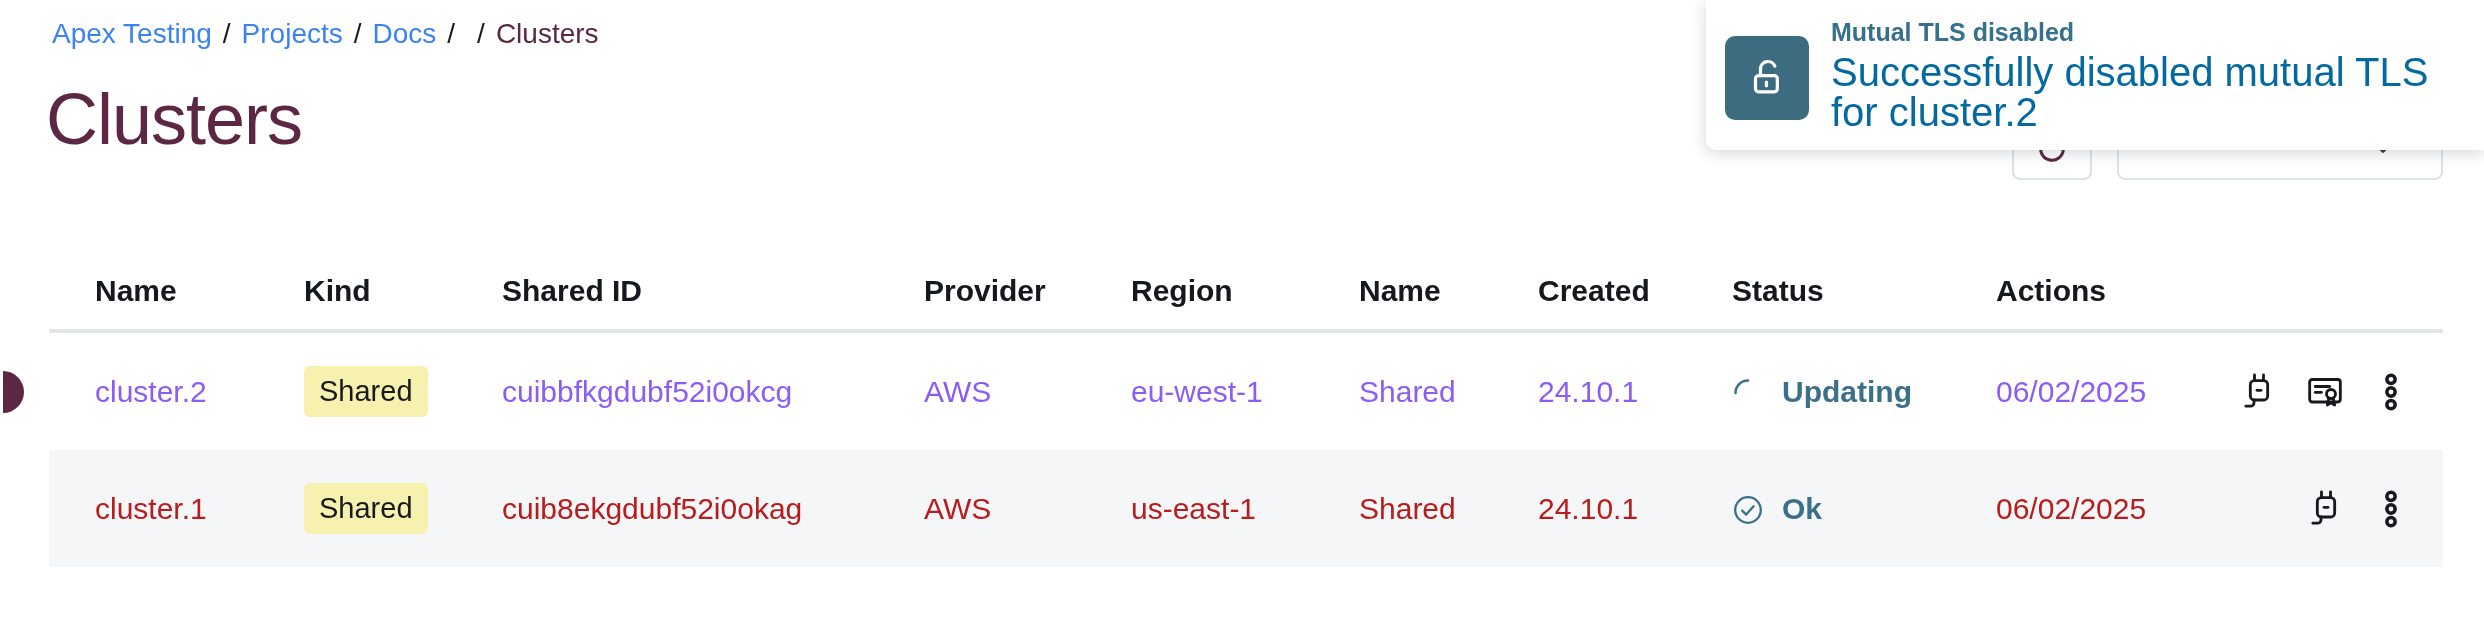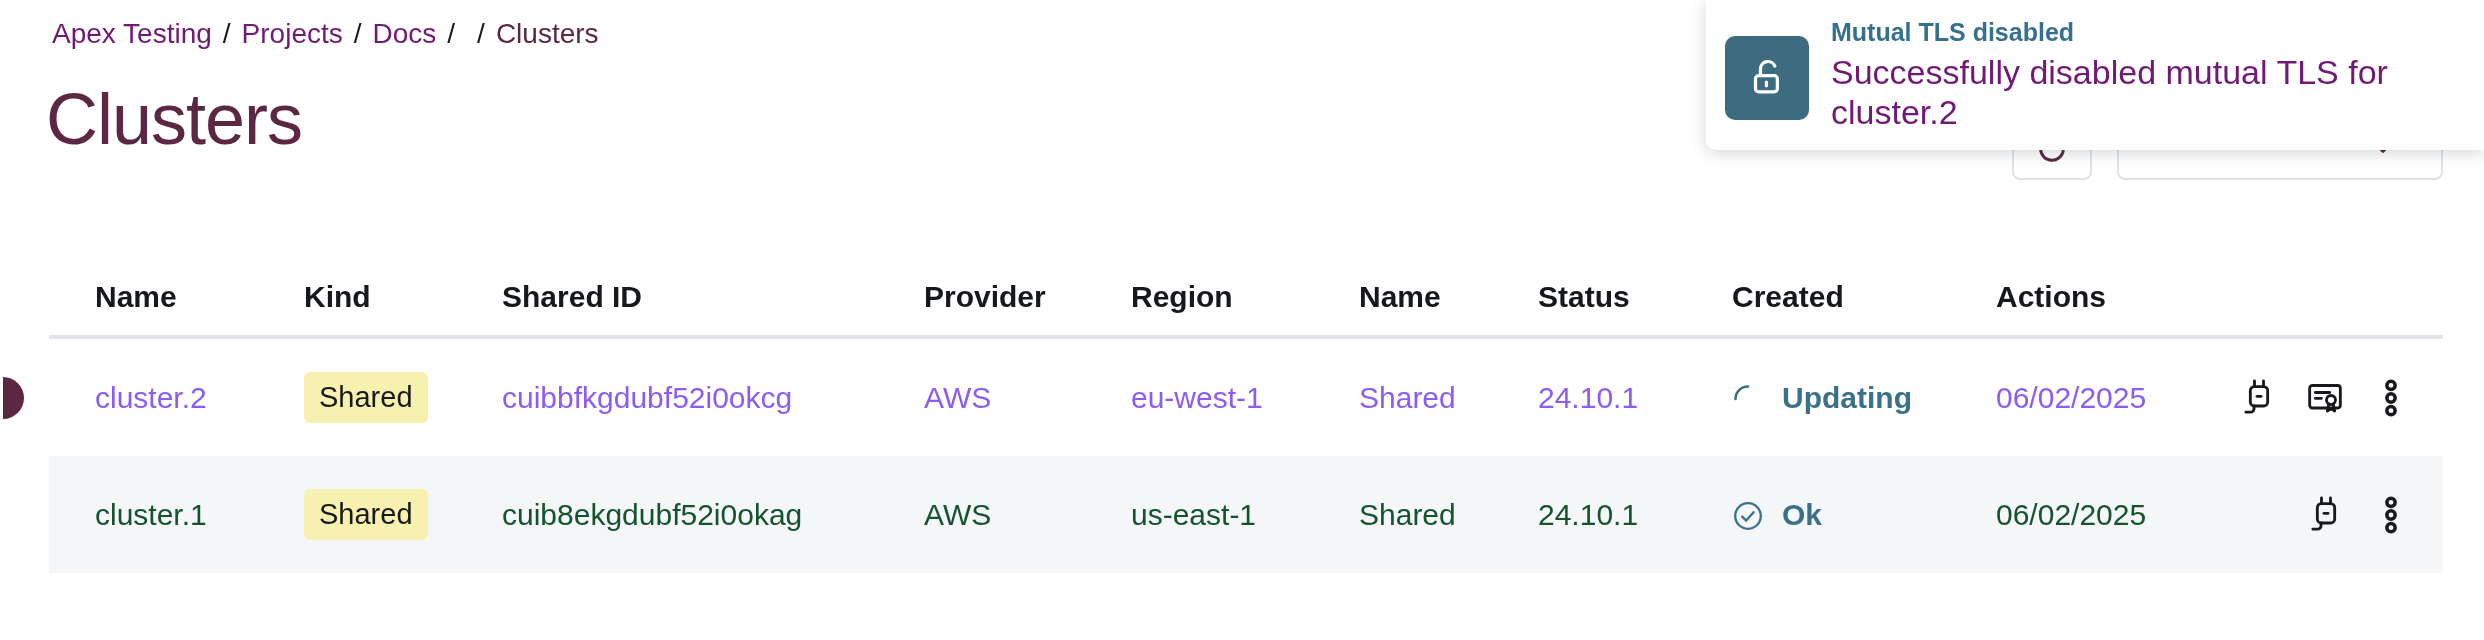--- a/index.html
+++ b/index.html
@@ -3,48 +3,48 @@
 <meta charset="utf-8">
 <style>
   * { margin:0; padding:0; box-sizing:border-box; }
   html,body { background:#ffffff; }
   .page {
     position:relative; width:2484px; height:640px; overflow:hidden;
     background:#ffffff; font-family:"Liberation Sans", sans-serif; color:#17191d;
   }
   
   .breadcrumb { position:absolute; left:52px; top:18px; font-size:28px; display:flex; align-items:center; white-space:nowrap; }
-  .crumb { color:#701a75; }
+  .crumb { color:#3b82f6; }
   .crumb-sep { color:#17191d; margin:0 11px; }
   .crumb-current { color:#5b2742; }
   
   .page-title { position:absolute; left:46px; top:78px; font-size:72px; font-weight:300; letter-spacing:-1px; color:#5b2742; }
   
   .btn { position:absolute; top:118px; height:62px; background:#ffffff; border:2px solid #dee3e9; border-radius:8px; z-index:1; }
   .btn-refresh { left:2012px; width:80px; display:flex; align-items:center; justify-content:center; }
   .btn-cta { left:2117px; width:326px; }
   .btn-cta .chev { position:absolute; right:44px; top:50%; transform:translateY(-58%); }
   
   .toast { position:absolute; left:1706px; top:0; width:778px; height:150px; background:#ffffff;
     border-radius:0 0 0 10px; box-shadow:0 3px 16px rgba(40,50,65,.20); z-index:20; }
   .toast-icon { position:absolute; left:19px; top:36px; width:84px; height:84px; background:#3d6b80; border-radius:10px;
     display:flex; align-items:center; justify-content:center; }
   .toast-text { position:absolute; left:125px; top:12px; width:640px; }
   .toast-title { font-size:25px; font-weight:bold; color:#35708c; line-height:40px; }
-  .toast-msg { font-size:34px; color:#701a75; line-height:40px; }
+  .toast-msg { font-size:40px; color:#0369a1; line-height:40px; }
   
-  .table { position:absolute; left:49px; top:259px; width:2394px; z-index:5; }
+  .table { position:absolute; left:49px; top:253px; width:2394px; z-index:5; }
   .tr { display:grid; grid-template-columns:209px 198px 422px 207px 228px 179px 194px 264px 231px 216px;
     align-items:center; padding-left:46px; }
   .thead { height:80px; border-bottom:4px solid #e2e6ea; }
   .th { font-size:30px; font-weight:bold; color:#15181c; }
   .row { height:117px; font-size:30px; position:relative; }
   .row-alt { background:#f4f6f8; }
   .row-active .cell { color:#8b5cf6; }
-  .cell { color:#14532d; white-space:nowrap; }
+  .cell { color:#b91c1c; white-space:nowrap; }
   .badge { display:inline-block; background:#f7f1af; color:#17191c; border-radius:6px; padding:11px 15px; font-size:29px; line-height:1; }
   .status { display:flex; align-items:flex-end; gap:18px; color:#3a7089; font-weight:bold; }
   .actions { display:flex; align-items:center; justify-content:flex-end; gap:25px; padding-right:32px; }
   .action-icon { display:flex; align-items:center; justify-content:center; color:#17191c; cursor:pointer; }
   .active-indicator { position:absolute; left:-46px; top:50%; transform:translateY(-50%); width:21px; height:42px;
     background:#5b2742; border-radius:0 21px 21px 0; }
   svg { display:block; }
 </style>
 </head>
 <body>
@@ -95,22 +95,22 @@
   </div>
 
   <div class="table">
     <div class="tr thead">
       <div class="th">Name</div>
       <div class="th">Kind</div>
       <div class="th">Shared ID</div>
       <div class="th">Provider</div>
       <div class="th">Region</div>
       <div class="th">Name</div>
+      <div class="th">Created</div>
       <div class="th">Status</div>
-      <div class="th">Created</div>
       <div class="th">Actions</div>
     </div>
 
     <div class="tr row row-active">
       <div class="cell">cluster.2</div>
       <div><span class="badge">Shared</span></div>
       <div class="cell">cuibbfkgdubf52i0okcg</div>
       <div class="cell">AWS</div>
       <div class="cell">eu-west-1</div>
       <div class="cell">Shared</div>

